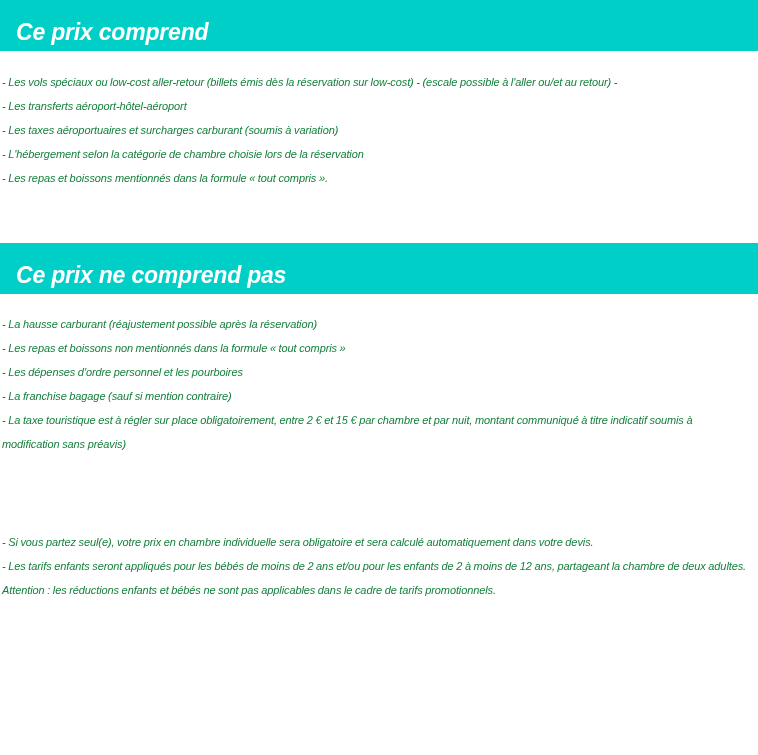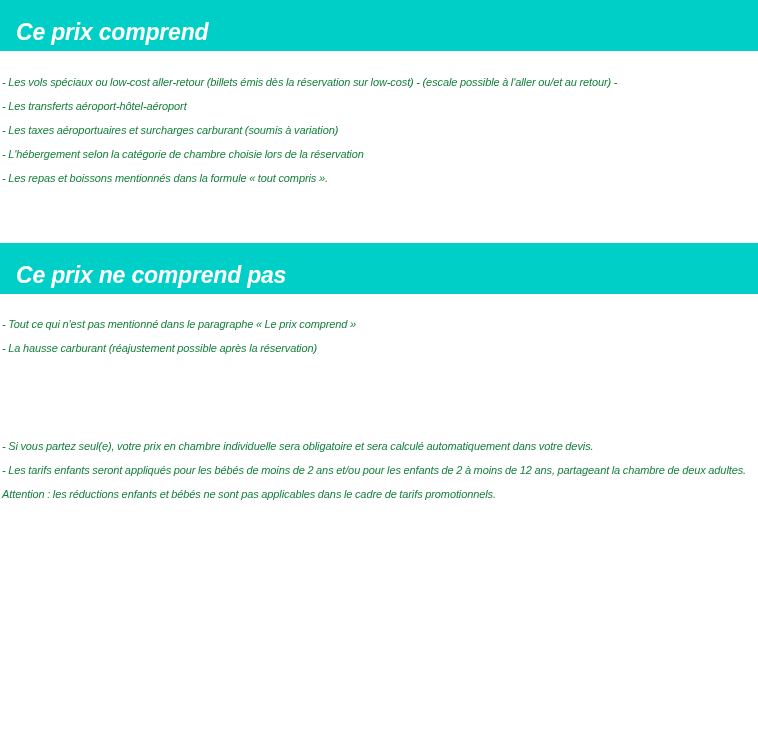--- a/index.html
+++ b/index.html
@@ -75,22 +75,25 @@
       <div class="line">- L'hébergement selon la catégorie de chambre choisie lors de la réservation</div>
       <div class="line">- Les repas et boissons mentionnés dans la formule « tout compris ».</div>
     </div>
   </div>
 
   <div class="gap-1"></div>
 
   <div class="section">
     <div class="section-header">Ce prix ne comprend pas</div>
     <div class="section-body sec2-body">
-      <div class="line">- Tout ce qui n'est pas mentionné dans le paragraphe « Le prix comprend »</div>
       <div class="line">- La hausse carburant (réajustement possible après la réservation)</div>
+      <div class="line">- Les repas et boissons non mentionnés dans la formule « tout compris »</div>
+      <div class="line">- Les dépenses d'ordre personnel et les pourboires</div>
+      <div class="line">- La franchise bagage (sauf si mention contraire)</div>
+      <div class="line">- La taxe touristique est à régler sur place obligatoirement, entre 2 € et 15 € par chambre et par nuit, montant communiqué à titre indicatif soumis à modification sans préavis)</div>
     </div>
   </div>
 
   <div class="gap-2"></div>
 
   <div class="section">
     <div class="section-body sec3-body">
       <div class="line">- Si vous partez seul(e), votre prix en chambre individuelle sera obligatoire et sera calculé automatiquement dans votre devis.</div>
       <div class="line">- Les tarifs enfants seront appliqués pour les bébés de moins de 2 ans et/ou pour les enfants de 2 à moins de 12 ans, partageant la chambre de deux adultes. Attention : les réductions enfants et bébés ne sont pas applicables dans le cadre de tarifs promotionnels.</div>
     </div>

